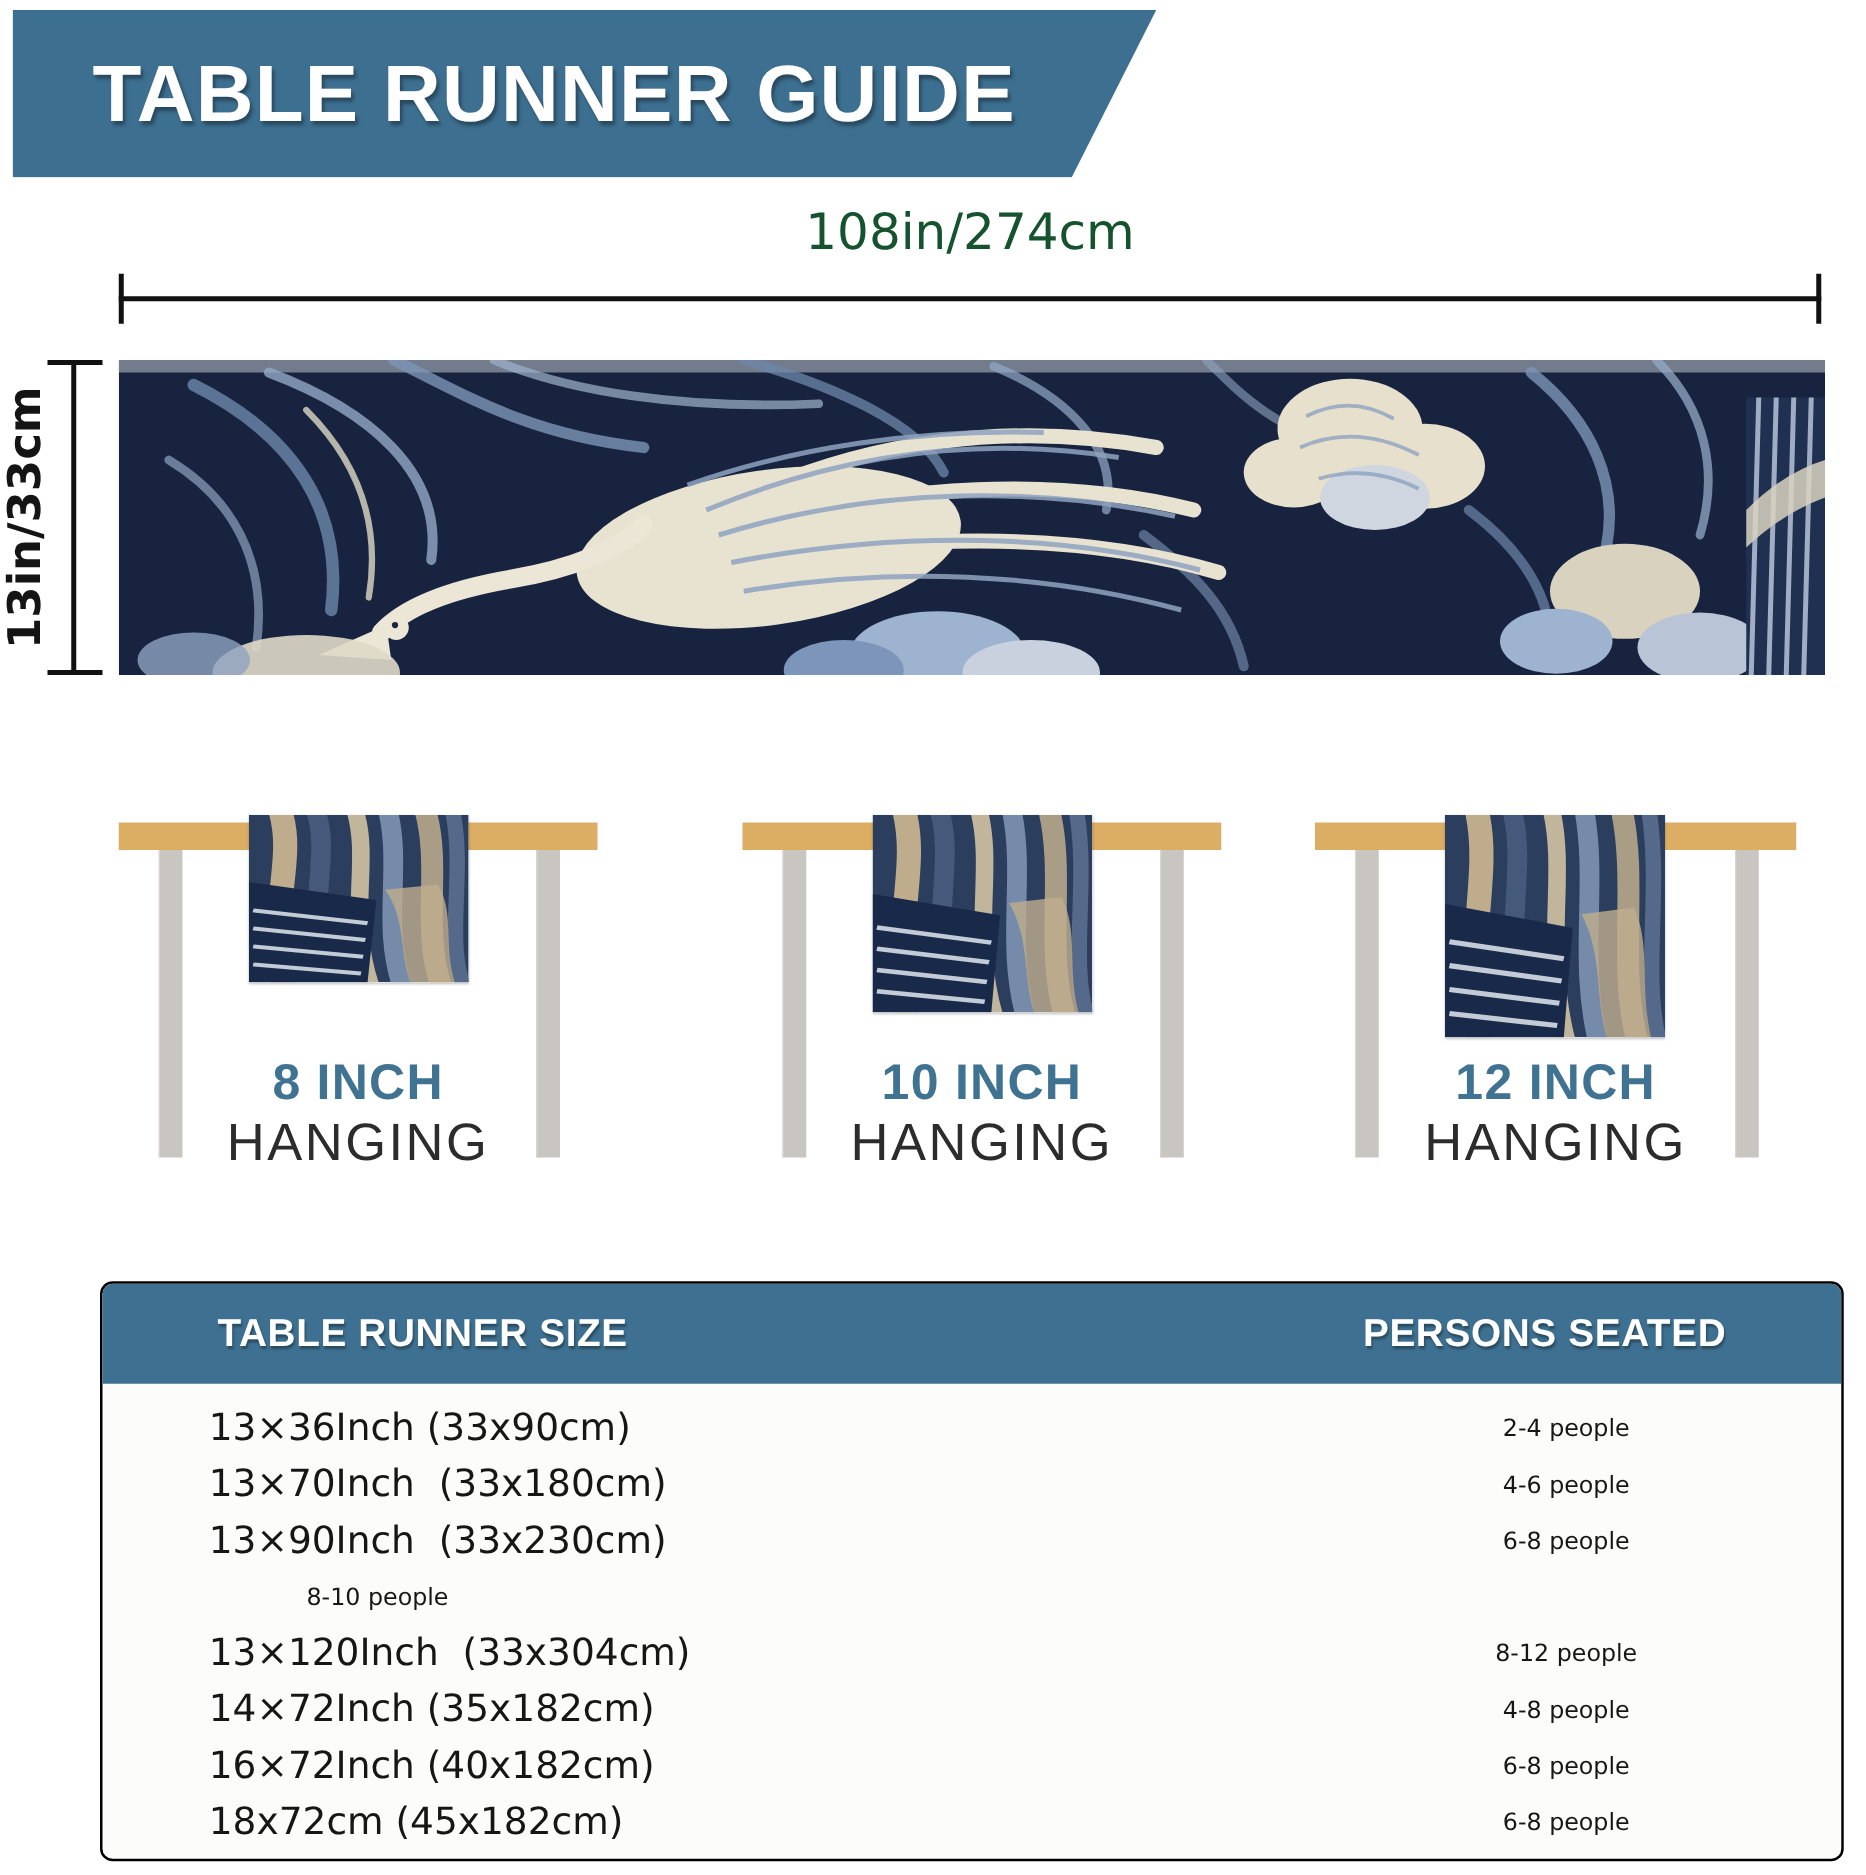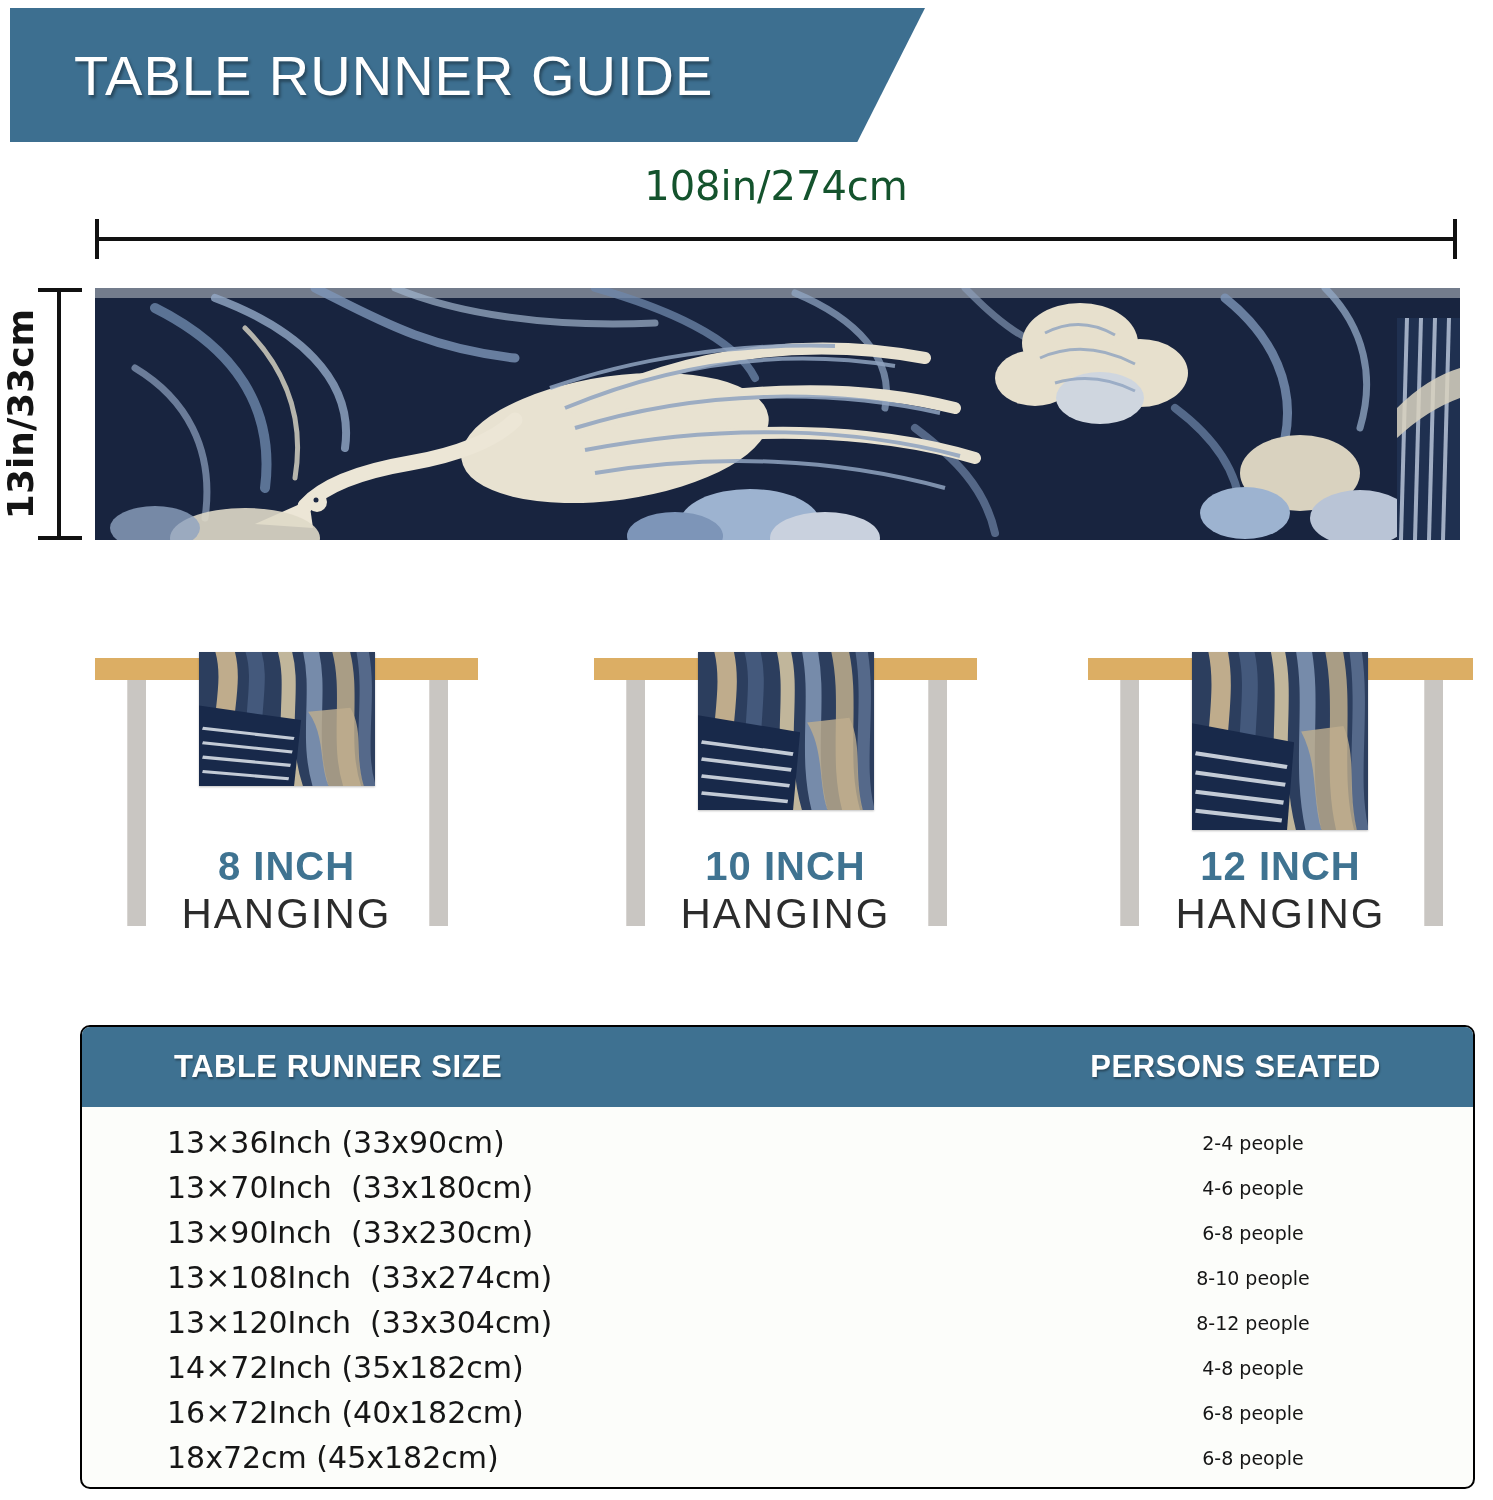--- a/index.html
+++ b/index.html
@@ -8,21 +8,21 @@
     font-family:"Liberation Sans",sans-serif;
   }
   
   .banner{
     position:absolute;left:10px;top:8px;width:915px;height:134px;
     background:#3d6f90;
     clip-path:polygon(0 0,100% 0,92.6% 100%,0 100%);
     display:flex;align-items:center;
   }
   .banner .title{
-    padding-left:64px;color:#ffffff;font-size:56px;font-weight:400;letter-spacing:1px;
+    padding-left:64px;color:#ffffff;font-size:64px;font-weight:700;letter-spacing:1px;
     text-shadow:2px 3px 3px rgba(0,0,0,.35);white-space:nowrap;
   }
   
   .h-label{
     position:absolute;left:95px;top:163px;width:1362px;text-align:center;
     font-family:"DejaVu Sans",sans-serif;font-size:40px;font-weight:500;color:#14532d;
   }
   .h-measure{position:absolute;left:95px;top:219px;width:1362px;height:40px;}
   .h-measure .line{position:absolute;left:0;right:0;top:18px;height:4px;background:#111;}
   .h-measure .tick-l{position:absolute;left:0;top:0;width:4px;height:40px;background:#111;}
@@ -40,21 +40,21 @@
     font-family:"DejaVu Sans",sans-serif;font-size:36px;font-weight:600;color:#141414;
     white-space:nowrap;
   }
   
   .runner{position:absolute;left:95px;top:288px;width:1365px;height:252px;}
   .runner svg{display:block;width:100%;height:100%;}
   
   .demo{position:absolute;top:658px;height:282px;}
   .demo.d1{left:95px;width:383px;}
   .demo.d2{left:594px;width:383px;}
-  .demo.d3{left:1088px;width:385px;}
+  .demo.d3{left:1052px;width:385px;}
   .tabletop{position:absolute;left:0;right:0;top:0;height:22px;background:#dcae64;z-index:1;}
   .leg{position:absolute;top:22px;width:18px;height:246px;background:#c9c6c2;border-left:1px solid #d8d5d2;}
   .leg.l{left:32px;} .leg.r{right:30px;}
   .drape{position:absolute;left:104px;width:176px;top:-6px;z-index:2;box-shadow:0 1px 2px rgba(0,0,0,.25);}
   .d1 .drape{height:134px;} .d2 .drape{height:158px;} .d3 .drape{height:178px;}
   .drape svg{display:block;width:100%;height:100%;}
   .caption{position:absolute;left:0;right:0;top:186px;text-align:center;z-index:3;}
   .caption .inch{font-size:40px;font-weight:700;color:#3f7391;letter-spacing:1px;}
   .caption .hang{font-size:42px;font-weight:500;color:#2c2c2c;letter-spacing:2px;margin-top:1px;}
   
@@ -227,21 +227,20 @@
       </div>
       <div class="trow">
         <span class="c-size">13×70Inch  (33x180cm)</span>
         <span class="c-ppl">4-6 people</span>
       </div>
       <div class="trow">
         <span class="c-size">13×90Inch  (33x230cm)</span>
         <span class="c-ppl">6-8 people</span>
       </div>
       <div class="trow">
-        <span class="c-size">13×108Inch  (33x274cm)</span>
         <span class="c-ppl">8-10 people</span>
       </div>
       <div class="trow">
         <span class="c-size">13×120Inch  (33x304cm)</span>
         <span class="c-ppl">8-12 people</span>
       </div>
       <div class="trow">
         <span class="c-size">14×72Inch (35x182cm)</span>
         <span class="c-ppl">4-8 people</span>
       </div>

